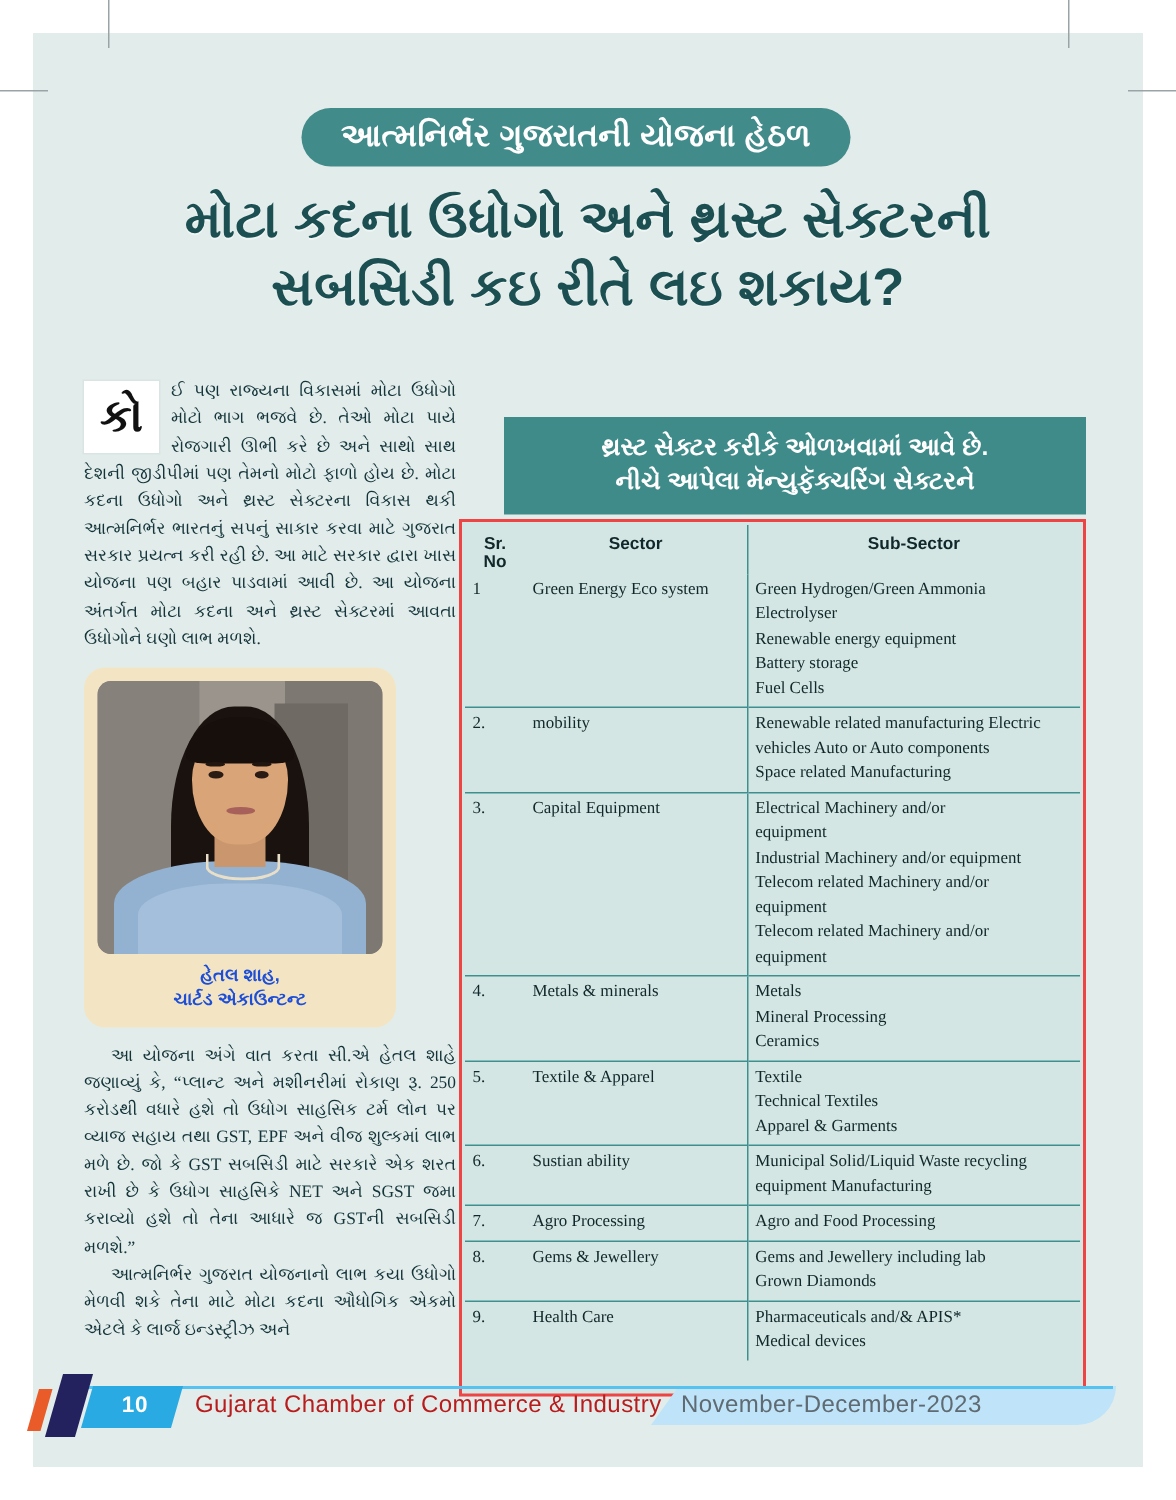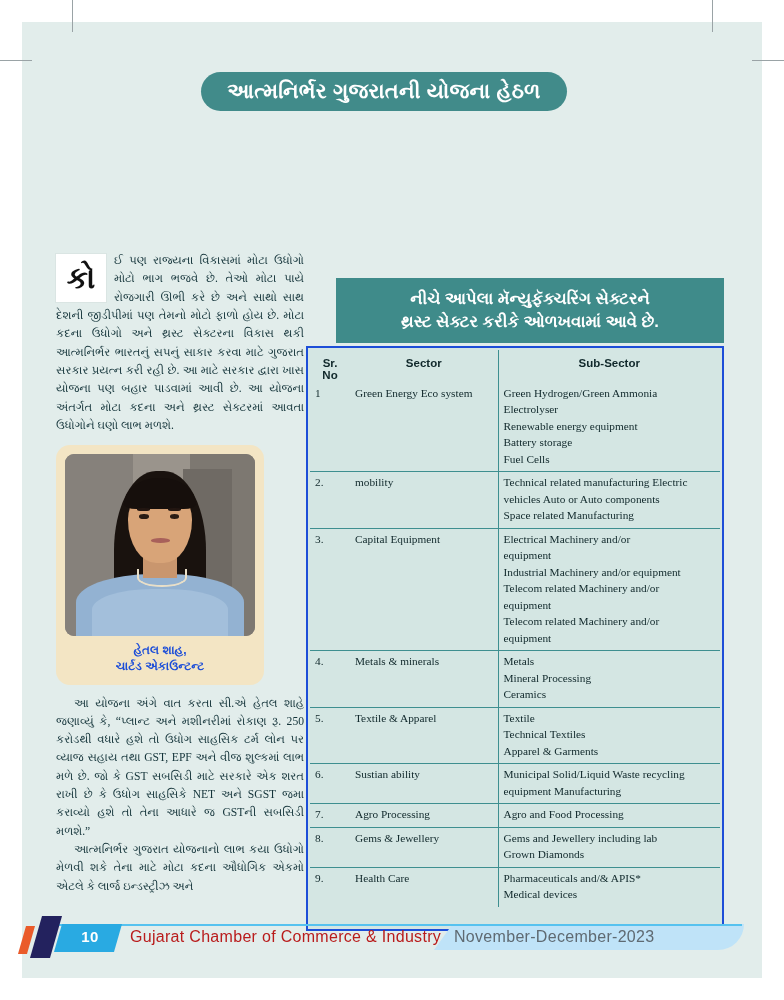--- a/index.html
+++ b/index.html
@@ -171,21 +171,21 @@
     text-align: center;
     padding: 9px 10px 10px 10px;
     box-sizing: border-box;
   }
   .tbl-wrap {
     position: absolute;
     left: -30px;
     top: 68px;
     width: 418px;
     box-sizing: border-box;
-    border: 2px solid #1d4ed8;
+    border: 2px solid #ef4444;
     background: #d4e6e3;
     padding: 2px;
   }
   table.sectors {
     width: 100%;
     border-collapse: collapse;
     background: #d4e6e3;
     table-layout: fixed;
   }
   table.sectors th, table.sectors td {
@@ -312,20 +312,24 @@
   <div class="cropmark cm-h" style="left:-30px; top:60px;"></div>
   <div class="cropmark cm-v" style="left:712px; top:-30px;"></div>
   <div class="cropmark cm-h" style="left:752px; top:60px;"></div>
 
   <div class="sheet"></div>
 
   <div class="kicker-wrap">
     <div class="kicker">આત્મનિર્ભર ગુજરાતની યોજના હેઠળ</div>
   </div>
 
+  <div class="headline">
+    <span class="l1">મોટા કદના ઉધોગો અને થ્રસ્ટ સેક્ટરની</span>
+    <span class="l2">સબસિડી કઇ રીતે લઇ શકાય?</span>
+  </div>
 
   <div class="leftcol">
 
     <p class="body-text">
       <span class="dropcap">કો</span><span>ઈ પણ રાજ્યના વિકાસમાં મોટા ઉધોગો મોટો ભાગ ભજવે છે. તેઓ મોટા પાયે રોજગારી ઊભી કરે છે અને સાથો સાથ દેશની જીડીપીમાં પણ તેમનો મોટો ફાળો હોય છે. મોટા કદના ઉધોગો અને થ્રસ્ટ સેક્ટરના વિકાસ થકી આત્મનિર્ભર ભારતનું સપનું સાકાર કરવા માટે ગુજરાત સરકાર પ્રયત્ન કરી રહી છે. આ માટે સરકાર દ્વારા ખાસ યોજના પણ બહાર પાડવામાં આવી છે. આ યોજના અંતર્ગત મોટા કદના અને થ્રસ્ટ સેક્ટરમાં આવતા ઉધોગોને ઘણો લાભ મળશે.</span>
     </p>
 
     <div class="photo-card">
       <div class="photo">
         <div class="ph-bgL"></div>
@@ -350,22 +354,22 @@
         <div>ચાર્ટડ એકાઉન્ટન્ટ</div>
       </div>
     </div>
 
     <p class="body-text indent">આ યોજના અંગે વાત કરતા સી.એ હેતલ શાહે જણાવ્યું કે, “પ્લાન્ટ અને મશીનરીમાં રોકાણ રૂ. 250 કરોડથી વધારે હશે તો ઉધોગ સાહસિક ટર્મ લોન પર વ્યાજ સહાય તથા GST, EPF અને વીજ શુલ્કમાં લાભ મળે છે. જો કે GST સબસિડી માટે સરકારે એક શરત રાખી છે કે ઉધોગ સાહસિકે NET અને SGST જમા કરાવ્યો હશે તો તેના આધારે જ GSTની સબસિડી મળશે.”</p>
     <p class="body-text indent">આત્મનિર્ભર ગુજરાત યોજનાનો લાભ કયા ઉધોગો મેળવી શકે તેના માટે મોટા કદના ઔધોગિક એકમો એટલે કે લાર્જ ઇન્ડસ્ટ્રીઝ અને</p>
   </div>
 
   <div class="rightcol">
     <div class="tbl-banner">
+      <div>થ્રસ્ટ સેક્ટર કરીકે ઓળખવામાં આવે છે.</div>
       <div>નીચે આપેલા મૅન્યુફૅક્ચરિંગ સેક્ટરને</div>
-      <div>થ્રસ્ટ સેક્ટર કરીકે ઓળખવામાં આવે છે.</div>
     </div>
 
     <div class="tbl-wrap">
       <table class="sectors">
         <colgroup>
           <col class="col-sr">
           <col class="col-sec">
           <col class="col-sub">
         </colgroup>
         <thead>
@@ -387,21 +391,21 @@
                   <li>Battery storage</li>
                   <li>Fuel Cells</li>
                 </ul>
               </td>
             </tr>
             <tr class="datarow">
               <td class="col-sr srno">2.</td>
               <td class="col-sec">mobility</td>
               <td class="col-sub">
                 <ul class="sub-list">
-                  <li>Technical related manufacturing Electric</li>
+                  <li>Renewable related manufacturing Electric</li>
                   <li>vehicles Auto or Auto components</li>
                   <li>Space related Manufacturing</li>
                 </ul>
               </td>
             </tr>
             <tr class="datarow">
               <td class="col-sr srno">3.</td>
               <td class="col-sec">Capital Equipment</td>
               <td class="col-sub">
                 <ul class="sub-list">

